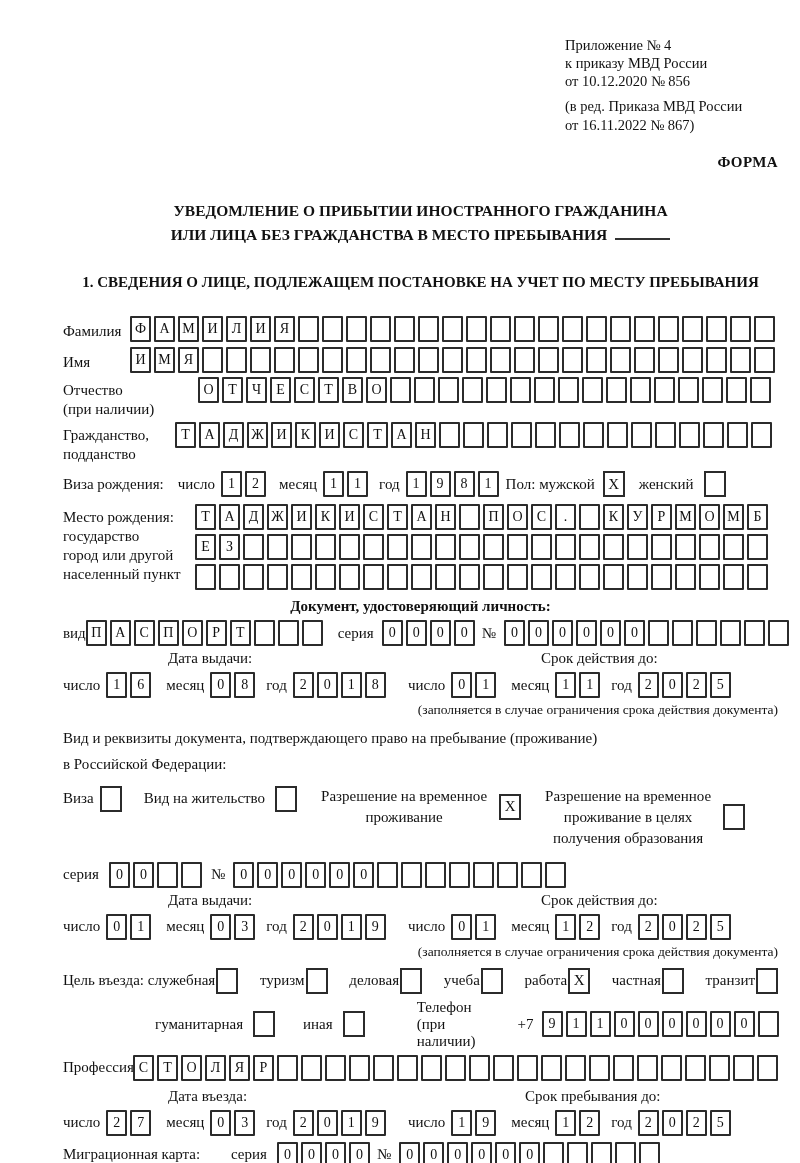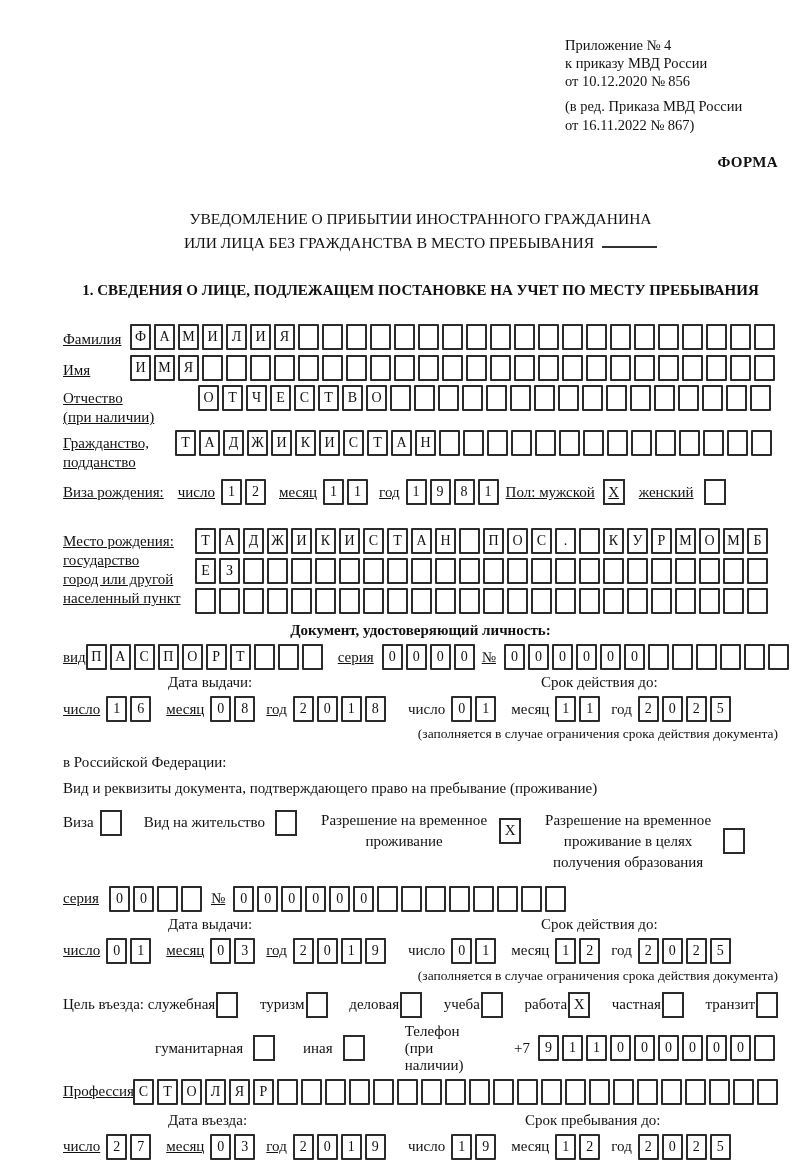--- a/index.html
+++ b/index.html
@@ -2,25 +2,25 @@
 <html><head>
 <meta charset="utf-8">
 <style>
   html,body{margin:0;padding:0;background:#fff;}
   .page{width:800px;height:1163px;box-sizing:border-box;position:relative;
         padding:36px 22px 0 63px;color:#111;
         font-family:"Liberation Serif","DejaVu Serif",serif;font-size:15px;}
   .hdr{margin-left:502px;font-size:14.5px;line-height:1.25;}
   .hdr-grp2{margin-top:7px;}
   .forma{text-align:right;font-weight:bold;font-size:15px;margin-top:20px;letter-spacing:.4px;}
-  .title{text-align:center;font-weight:normal;font-size:15.5px;margin-top:36px;line-height:1.6;}
+  .title{text-align:center;font-weight:bold;font-size:15.5px;margin-top:28px;line-height:1.6;}
   .blank-line{display:inline-block;width:55px;border-bottom:2px solid #333;height:2px;margin-left:8px;}
   .sec{text-align:center;font-weight:bold;font-size:15px;margin-top:26px;}
   .form{margin-top:24px;}
-  .row{display:flex;align-items:center;margin-bottom:3px;min-height:28px;text-decoration:underline;}
+  .row{display:flex;align-items:center;margin-bottom:3px;min-height:28px;}
   .row.top{align-items:flex-start;}
   .lbl{flex:0 0 auto;line-height:19px;padding-top:4px;}
   .w67{width:67px}.w70{width:70px}.w112{width:112px}.w132{width:132px}.w135{width:135px}
   .cellrow{white-space:nowrap;flex:0 0 auto;}
   .cell{display:inline-block;box-sizing:border-box;width:21px;height:26px;border:2px solid #2b2b2b;
         border-radius:1px;margin-right:3px;text-align:center;font-size:14px;line-height:22px;vertical-align:top;}
   .cb{display:inline-flex;box-sizing:border-box;width:22px;height:26px;border:2px solid #2b2b2b;
       align-items:center;justify-content:center;font-size:15px;flex:0 0 auto;vertical-align:top;}
   .cellcol .cellrow{display:block;margin-bottom:4px;}
   .doc-hdr{text-align:center;font-weight:bold;margin:4px 0 4px;}
@@ -100,21 +100,21 @@
       <span class="dlbl" style="padding-left:10px">месяц</span>
       <span class="cellrow"><span class="cell">1</span><span class="cell">1</span></span>
       <span class="dlbl" style="padding-left:8px">год</span>
       <span class="cellrow"><span class="cell">1</span><span class="cell">9</span><span class="cell">8</span><span class="cell">1</span></span>
       <span class="nw" style="padding-left:4px;padding-right:8px">Пол: мужской</span>
       <span class="cb">X</span>
       <span class="nw" style="padding-left:14px;padding-right:10px">женский</span>
       <span class="cb"></span>
     </div>
 
-    <div class="row top" style="margin-top:22px;">
+    <div class="row top" style="margin-top:6px;">
       <span class="lbl w132">
         <span>Место рождения:</span><br>
         <span>государство</span><br>
         <span>город или другой</span><br>
         <span>населенный пункт</span>
       </span>
       <span class="cellcol">
         <span class="cellrow"><span class="cell">Т</span><span class="cell">А</span><span class="cell">Д</span><span class="cell">Ж</span><span class="cell">И</span><span class="cell">К</span><span class="cell">И</span><span class="cell">С</span><span class="cell">Т</span><span class="cell">А</span><span class="cell">Н</span><span class="cell"></span><span class="cell">П</span><span class="cell">О</span><span class="cell">С</span><span class="cell">.</span><span class="cell"></span><span class="cell">К</span><span class="cell">У</span><span class="cell">Р</span><span class="cell">М</span><span class="cell">О</span><span class="cell">М</span><span class="cell">Б</span></span>
         <span class="cellrow"><span class="cell">Е</span><span class="cell">З</span><span class="cell"></span><span class="cell"></span><span class="cell"></span><span class="cell"></span><span class="cell"></span><span class="cell"></span><span class="cell"></span><span class="cell"></span><span class="cell"></span><span class="cell"></span><span class="cell"></span><span class="cell"></span><span class="cell"></span><span class="cell"></span><span class="cell"></span><span class="cell"></span><span class="cell"></span><span class="cell"></span><span class="cell"></span><span class="cell"></span><span class="cell"></span><span class="cell"></span></span>
         <span class="cellrow"><span class="cell"></span><span class="cell"></span><span class="cell"></span><span class="cell"></span><span class="cell"></span><span class="cell"></span><span class="cell"></span><span class="cell"></span><span class="cell"></span><span class="cell"></span><span class="cell"></span><span class="cell"></span><span class="cell"></span><span class="cell"></span><span class="cell"></span><span class="cell"></span><span class="cell"></span><span class="cell"></span><span class="cell"></span><span class="cell"></span><span class="cell"></span><span class="cell"></span><span class="cell"></span><span class="cell"></span></span>
@@ -152,22 +152,22 @@
         <span class="dlbl" style="padding-left:12px">месяц</span>
         <span class="cellrow"><span class="cell">1</span><span class="cell">1</span></span>
         <span class="dlbl" style="padding-left:8px">год</span>
         <span class="cellrow"><span class="cell">2</span><span class="cell">0</span><span class="cell">2</span><span class="cell">5</span></span>
       </span>
     </div>
 
     <div class="caption">(заполняется в случае ограничения срока действия документа)</div>
 
     <div class="para">
+      <div>Вид и реквизиты документа, подтверждающего право на пребывание (проживание)</div>
       <div>в Российской Федерации:</div>
-      <div>Вид и реквизиты документа, подтверждающего право на пребывание (проживание)</div>
     </div>
 
     <div class="permits">
       <span class="pgrp">
         <span class="ptxt" style="padding-right:6px">Виза</span>
         <span class="cb"></span>
       </span>
       <span class="pgrp" style="margin-left:22px">
         <span class="ptxt" style="padding-right:10px">Вид на жительство</span>
         <span class="cb"></span>
@@ -251,21 +251,21 @@
         <span>транзит</span>
         <span class="cb"></span>
       </span>
     </div>
 
     <div class="purpose2">
       <span style="margin-left:92px;padding-right:10px">гуманитарная</span>
       <span class="cb"></span>
       <span style="margin-left:28px;padding-right:10px">иная</span>
       <span class="cb"></span>
-      <span style="margin-left:40px">Телефон (при наличии)</span>
+      <span style="margin-left:52px">Телефон (при наличии)</span>
       <span style="margin-left:42px;padding-right:8px">+7</span>
       <span class="cellrow"><span class="cell">9</span><span class="cell">1</span><span class="cell">1</span><span class="cell">0</span><span class="cell">0</span><span class="cell">0</span><span class="cell">0</span><span class="cell">0</span><span class="cell">0</span><span class="cell"></span></span>
     </div>
 
     <div class="row" style="margin-top:4px;">
       <span class="lbl w70" style="padding-top:0">Профессия</span>
       <span class="cellrow"><span class="cell">С</span><span class="cell">Т</span><span class="cell">О</span><span class="cell">Л</span><span class="cell">Я</span><span class="cell">Р</span><span class="cell"></span><span class="cell"></span><span class="cell"></span><span class="cell"></span><span class="cell"></span><span class="cell"></span><span class="cell"></span><span class="cell"></span><span class="cell"></span><span class="cell"></span><span class="cell"></span><span class="cell"></span><span class="cell"></span><span class="cell"></span><span class="cell"></span><span class="cell"></span><span class="cell"></span><span class="cell"></span><span class="cell"></span><span class="cell"></span><span class="cell"></span></span>
     </div>
 
     <div class="lblrow" style="margin-top:6px;">

